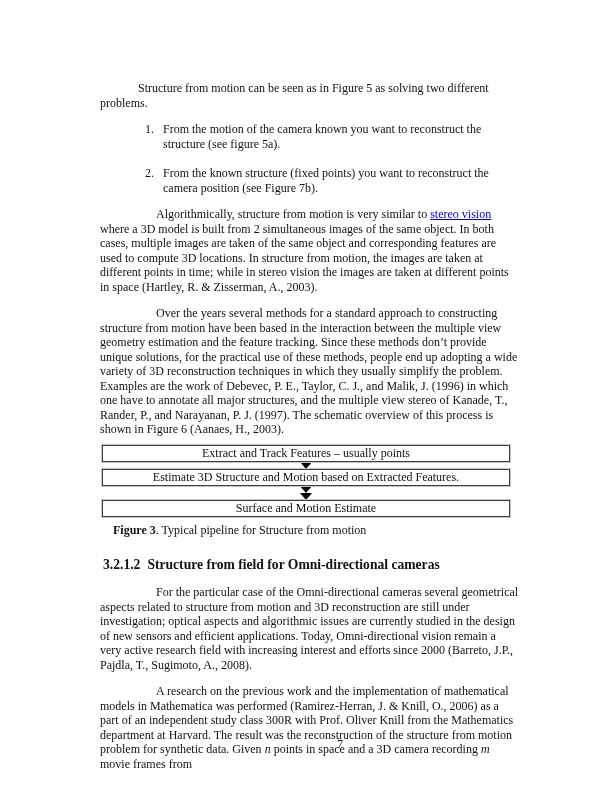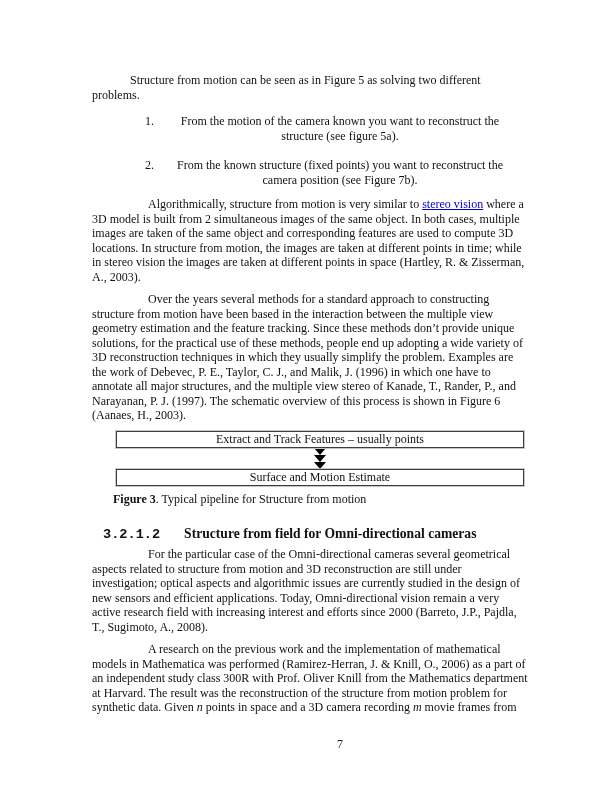--- a/index.html
+++ b/index.html
@@ -13,35 +13,35 @@
     line-height: 14.5px;
     color: #111111;
     overflow: hidden;
   }
   .content {
     position: absolute;
     left: 88px;
     top: 69px;
     width: 444px;
   }
-  p { margin: 4px; }
+  p { margin: 12px; }
   .para { margin-bottom: 8px; }
   .indent-half { text-indent: 38px; }
   .indent { text-indent: 56px; }
   .para-intro { margin-bottom: 12px; }
 
   .num-list { margin: 0 0 10px 0; }
   .list-item { display: flex; margin-left: 57px; width: 372px; }
   .list-item + .list-item { margin-top: 15px; }
   .list-num { width: 18px; flex: 0 0 18px; }
-  .list-text { flex: 1; text-align: center; }
+  .list-text { flex: 1; }
 
   a.doc-link { text-decoration: underline; cursor: pointer; text-align: right; }
 
-  .figure { margin: 2px 0 6px 27px; width: 410px; }
+  .figure { margin: 2px 0 6px 13px; width: 410px; }
   .fbox {
     box-sizing: border-box;
     width: 408px;
     height: 17px;
     margin: 0 auto;
     border: 1px solid #3d3d3d;
     outline: 1px solid #c6c6c6;
     background: #ffffff;
     text-align: center;
     line-height: 15px;
@@ -57,21 +57,21 @@
   .caption { margin: 0 0 19px 25px; }
   .caption b { font-weight: bold; }
 
   h2.heading {
     margin: 0 0 3px 15px;
     font-size: 13.6px;
     line-height: 17px;
     font-weight: bold;
     white-space: nowrap;
   }
-  .heading-num { display: inline-block; margin-right: 24px; font-family: Liberation Mono, monospace; }
+  .heading-num { display: inline-block; margin-right: 7px; }
 
   .var-italic { font-style: italic; }
 
   .footer-pagenum {
     position: absolute;
     left: 330px;
     top: 737px;
     width: 20px;
     text-align: center;
     font-size: 12px;
@@ -97,20 +97,21 @@
       </div>
     </div>
 
     <p class="para indent"><span>Algorithmically, structure from motion is very similar to </span><a class="doc-link" style="color: rgb(0, 0, 204);">stereo vision</a><span> where a 3D model is built from 2 simultaneous images of the same object. In both cases, multiple images are taken of the same object and corresponding features are used to compute 3D locations. In structure from motion, the images are taken at different points in time; while in stereo vision the images are taken at different points in space (Hartley, R. &amp; Zisserman, A., 2003).</span></p>
 
     <p class="para indent">Over the years several methods for a standard approach to constructing structure from motion have been based in the interaction between the multiple view geometry estimation and the feature tracking. Since these methods don’t provide unique solutions, for the practical use of these methods, people end up adopting a wide variety of 3D reconstruction techniques in which they usually  simplify the problem. Examples are the work of Debevec, P. E., Taylor, C. J., and Malik, J. (1996) in which one have to annotate all major structures, and the multiple view stereo of  Kanade, T., Rander, P., and Narayanan, P. J. (1997). The schematic overview of this process is shown in Figure 6 (Aanaes, H., 2003).</p>
 
     <div class="figure">
       <div class="fbox">Extract and Track Features – usually points</div>
       <div class="arrow-down"></div>
+      <div class="fbox">Estimate 3D Structure and Motion based on Extracted Features.</div>
       <div class="arrow-down"></div>
       <div class="arrow-down"></div>
       <div class="fbox">Surface and Motion Estimate</div>
     </div>
 
     <p class="caption"><b>Figure 3</b><span>. Typical pipeline for Structure from motion</span></p>
 
     <h2 class="heading"><span class="heading-num">3.2.1.2</span><span>Structure from field for Omni-directional cameras</span></h2>
 
     <p class="para indent">For the particular case of the Omni-directional cameras several geometrical aspects related to structure from motion and 3D reconstruction are still under investigation; optical aspects and algorithmic issues are currently studied in the design of new sensors and efficient applications. Today, Omni-directional vision remain a very active research field with increasing interest and efforts since 2000 (Barreto, J.P., Pajdla, T., Sugimoto, A., 2008).</p>

